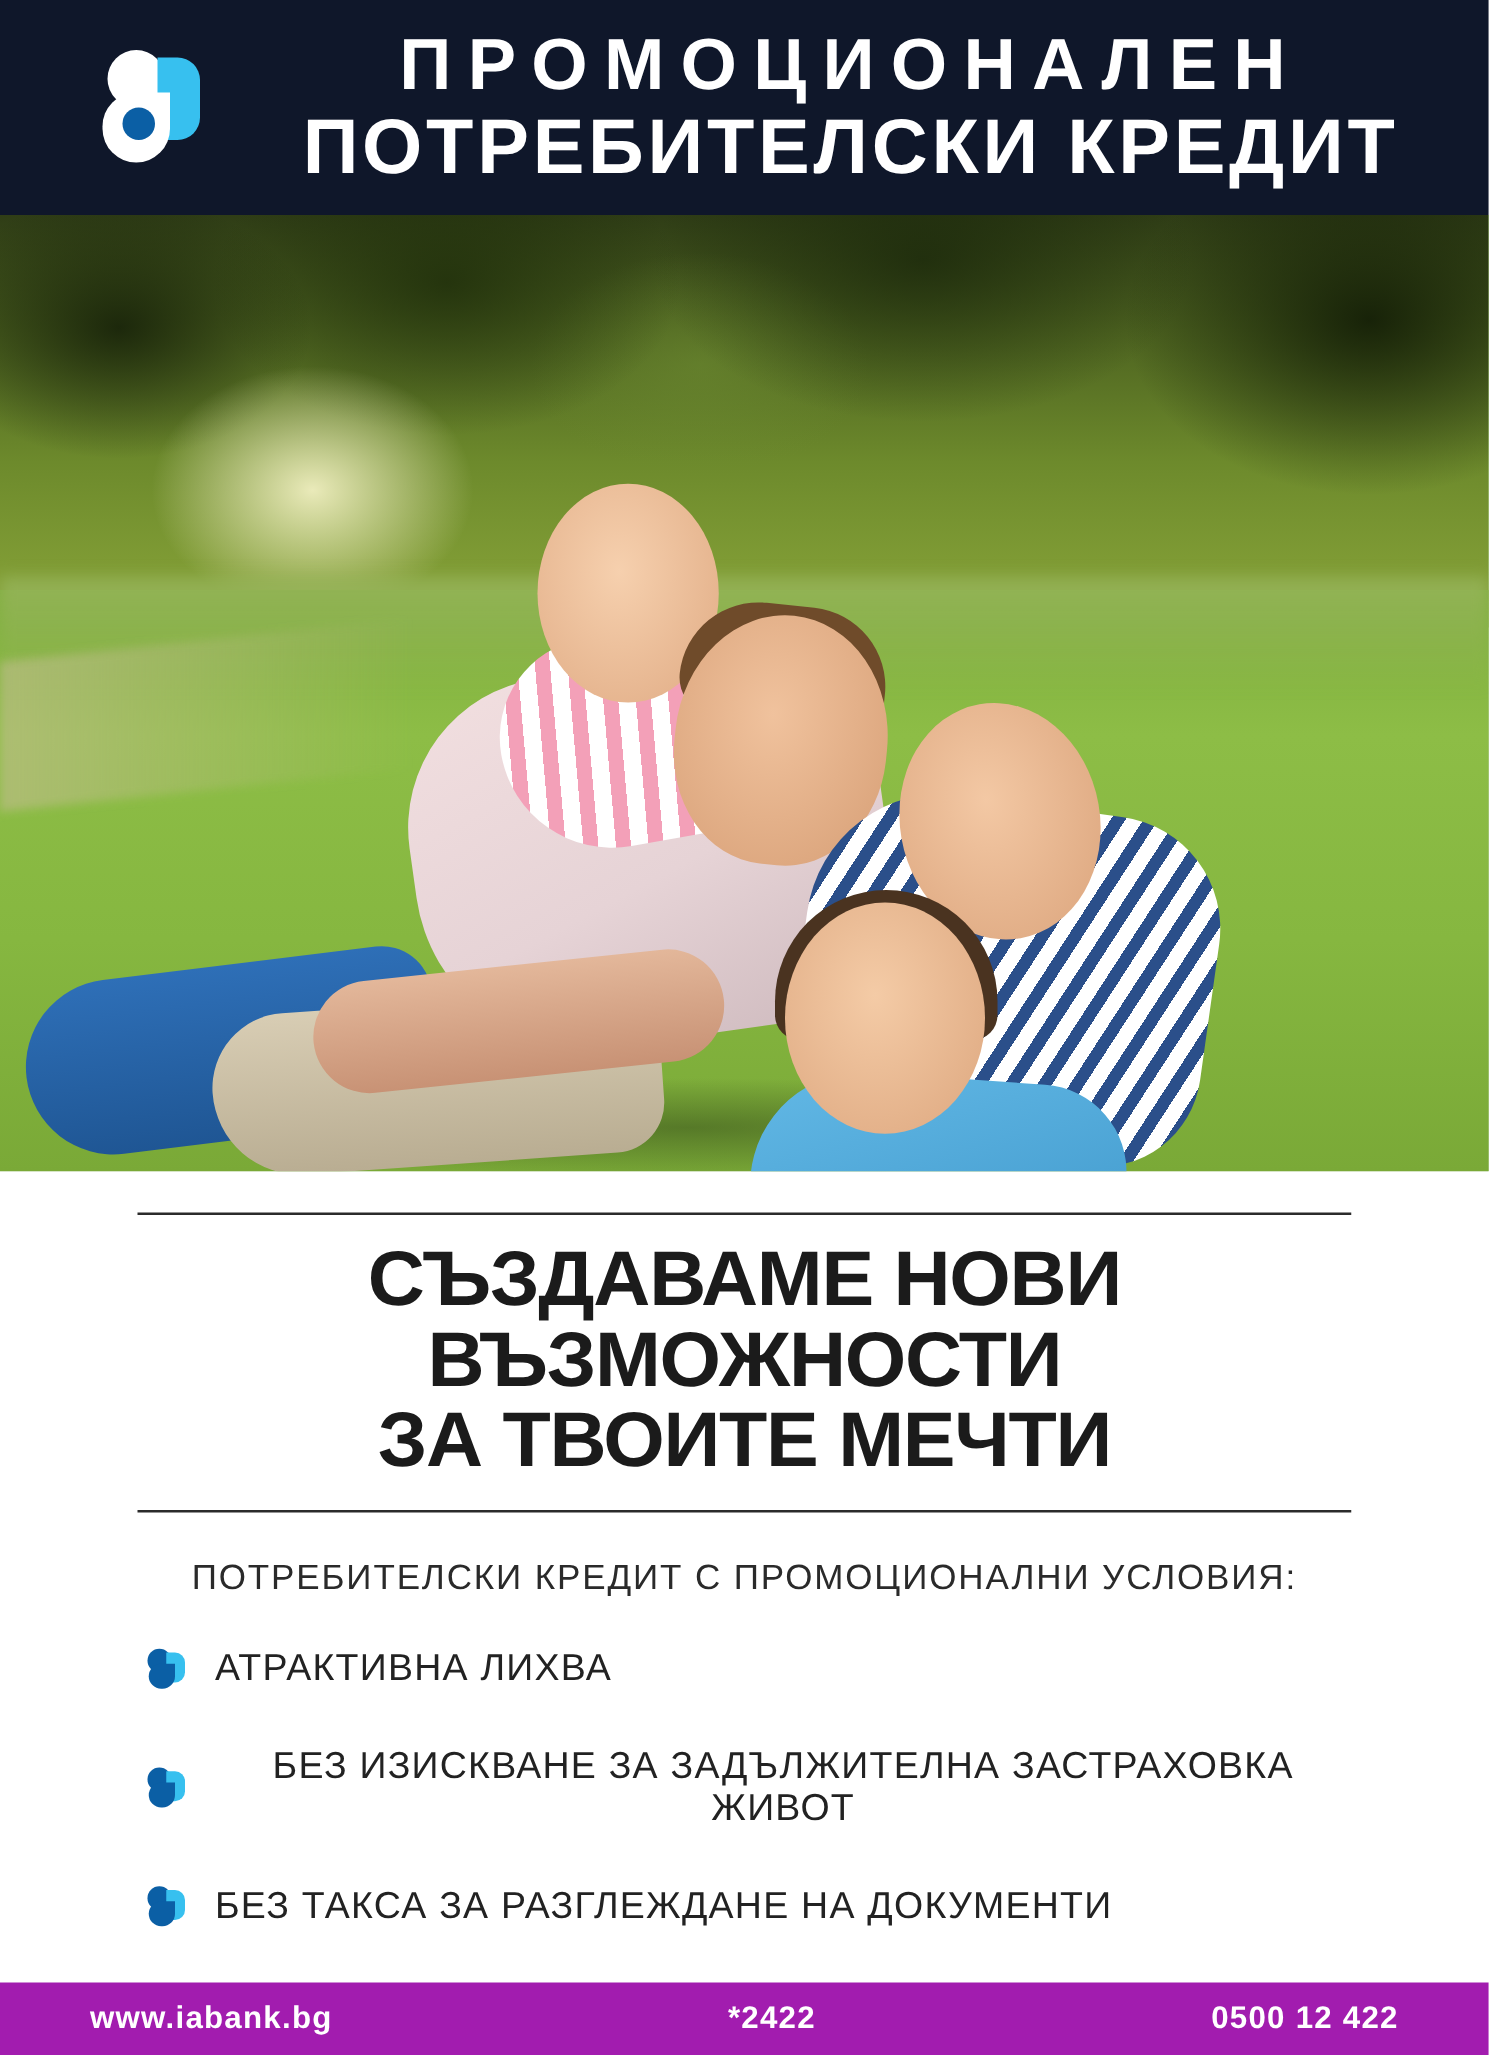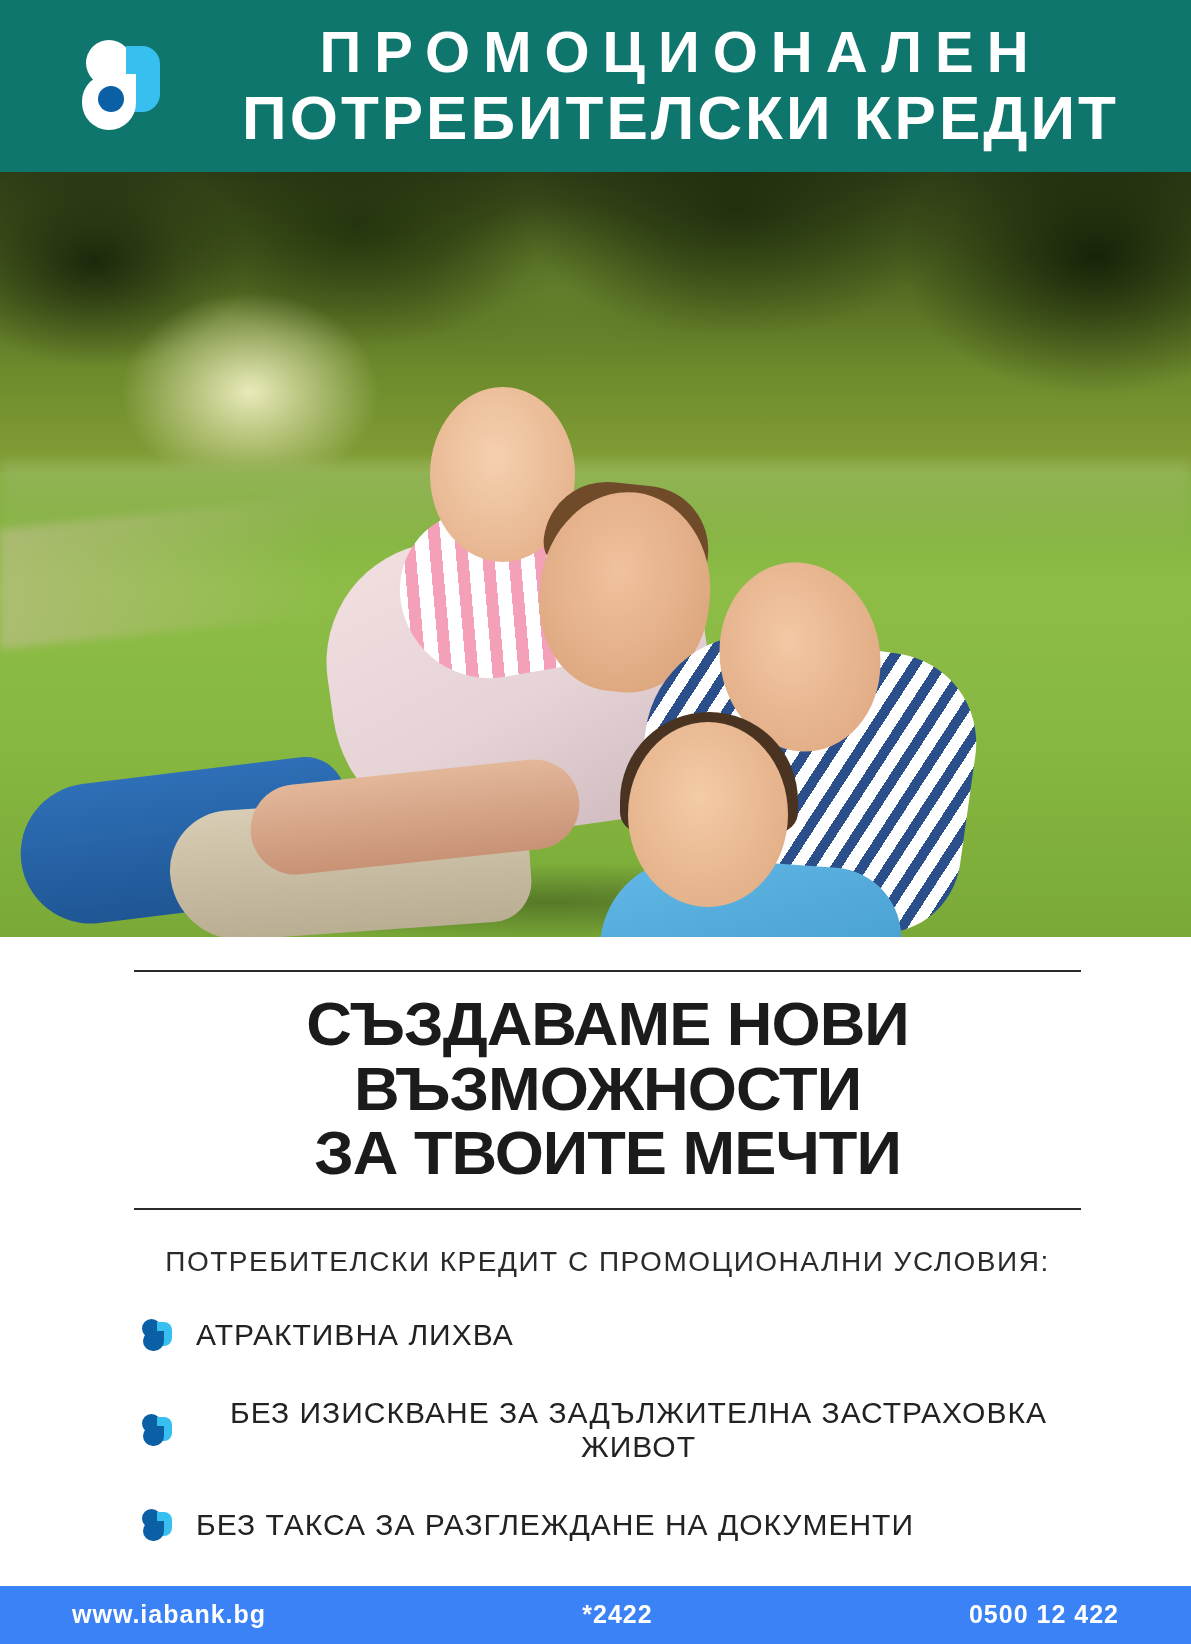--- a/index.html
+++ b/index.html
@@ -20,21 +20,21 @@
     height: 1644px;
     position: relative;
     background: #ffffff;
     display: flex;
     flex-direction: column;
   }
 
   
   .header {
     height: 178px;
-    background: #0f766e;
+    background: #0f172a;
     display: flex;
     align-items: center;
     padding: 0 0 0 78px;
     box-sizing: border-box;
     position: relative;
   }
   .logo-mark {
     width: 92px;
     height: 96px;
     position: relative;
@@ -282,21 +282,20 @@
     border-radius: 70px 40px 30px 70px;
     transform: rotate(-7deg);
   }
 
   
   .content {
     flex: 1 1 auto;
     padding: 0 110px;
     box-sizing: border-box;
     position: relative;
-    margin-left: 24px;
   }
   .rule {
     height: 2px;
     background: #2b2b2b;
     width: 100%;
   }
   .rule.top { margin-top: 33px; }
   .rule.bottom { margin-top: 22px; }
 
   .headline {
@@ -362,21 +361,21 @@
   .bullet-text {
     font-size: 30px;
     color: #222222;
     letter-spacing: 1px;
     font-family: "Liberation Sans", sans-serif;
   }
 
   
   .footer {
     height: 60px;
-    background: #3b82f6;
+    background: #a21caf;
     color: #ffffff;
     display: flex;
     align-items: center;
     justify-content: space-between;
     padding: 0 72px;
     box-sizing: border-box;
     font-weight: bold;
     font-size: 25px;
     letter-spacing: 1px;
     font-family: "Liberation Sans", sans-serif;

